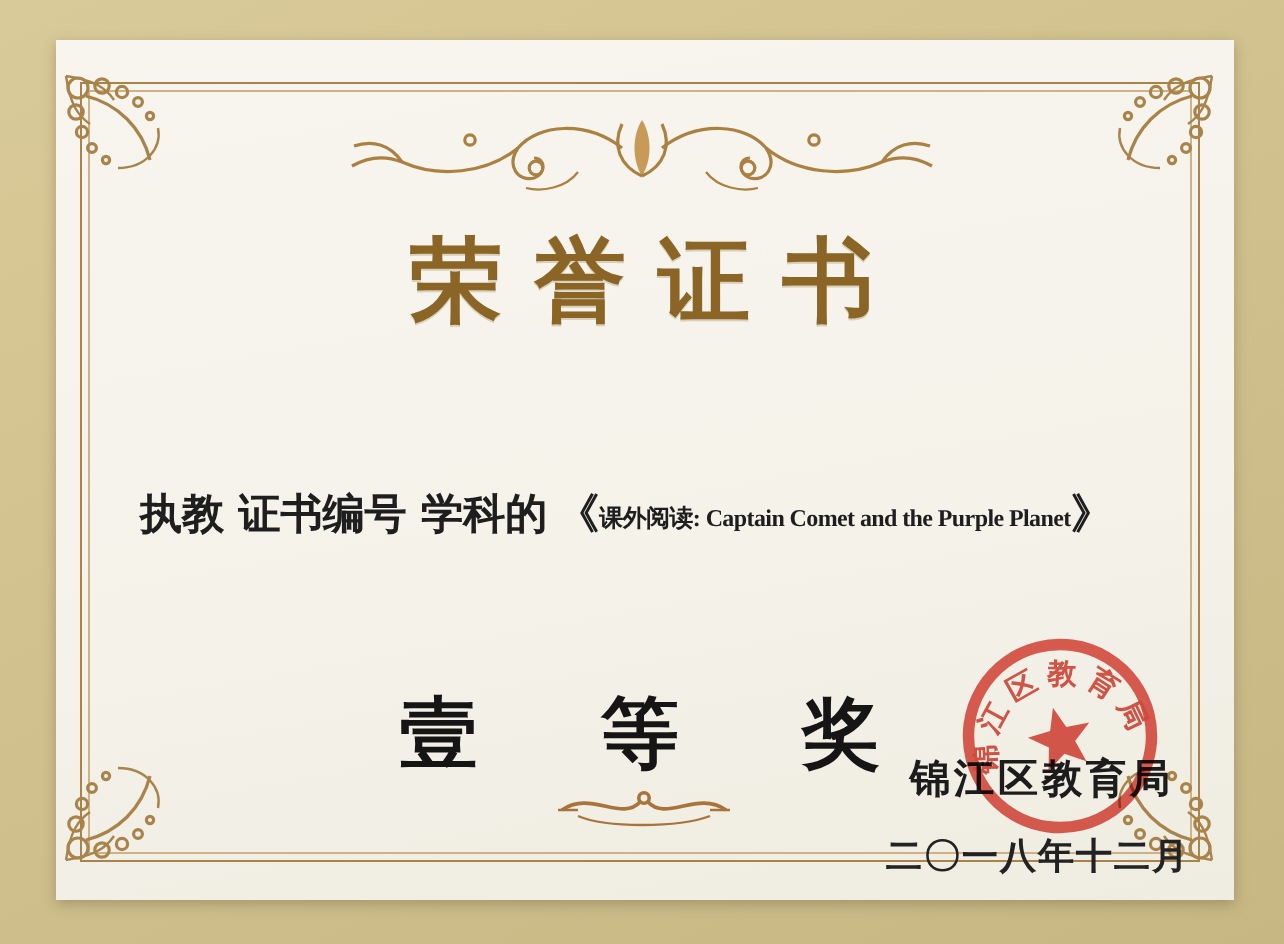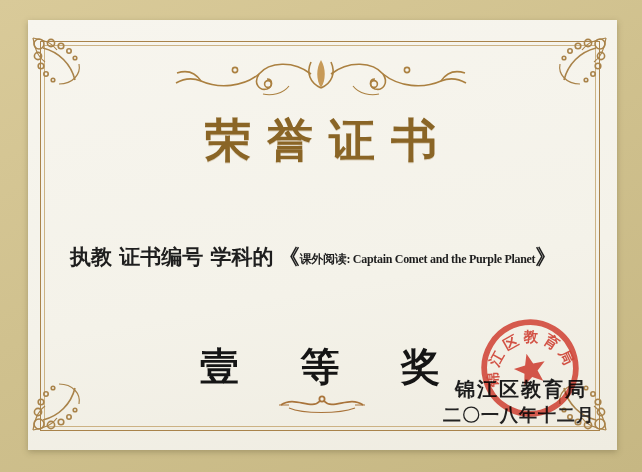--- a/index.html
+++ b/index.html
@@ -54,21 +54,21 @@
   }
   .certno{
     position:absolute;left:72px;top:361px;margin:0;
     font-size:19px;font-weight:bold;color:#1e1e1e;
   }
   .issuer{
     position:absolute;left:455px;top:376px;margin:0;
     font-size:20px;font-weight:bold;color:#1c1c1c;letter-spacing:2px;
   }
   .issue-date{
-    position:absolute;left:443px;top:403px;margin:0;
+    position:absolute;left:443px;top:416px;margin:0;
     font-size:18px;font-weight:bold;color:#222;letter-spacing:1px;
   }
   .seal{
     position:absolute;left:478px;top:316px;width:104px;height:104px;
     transform:rotate(-14deg);mix-blend-mode:multiply;opacity:.9;
   }
   .watermark{
     position:absolute;right:2px;bottom:1px;
     font-size:17px;font-weight:bold;letter-spacing:.5px;
     color:rgba(255,255,255,.88);

